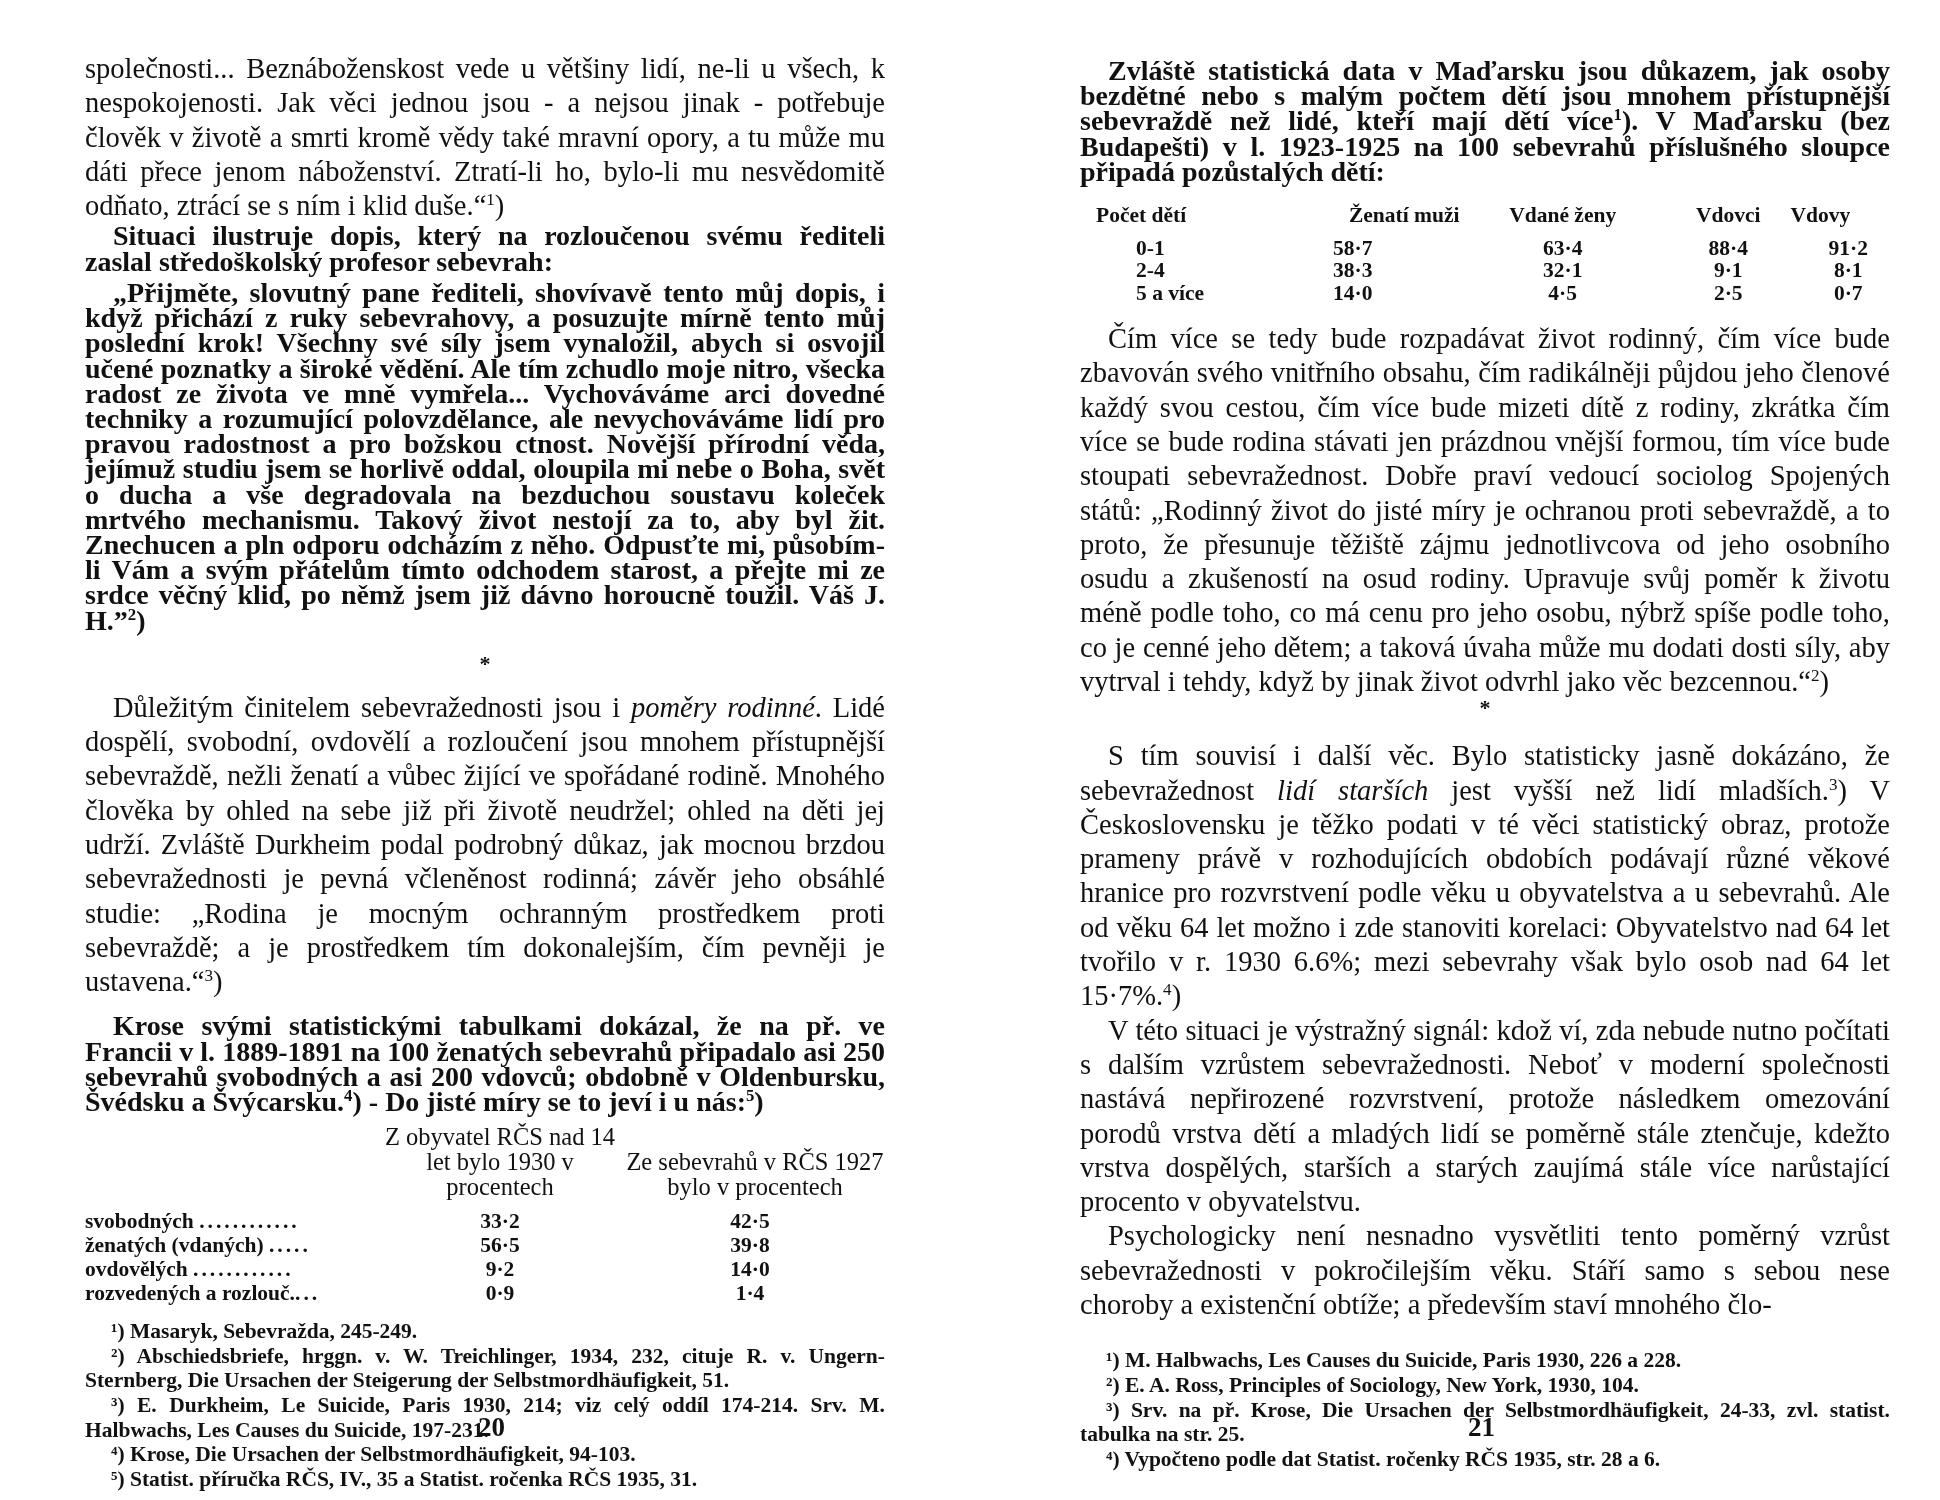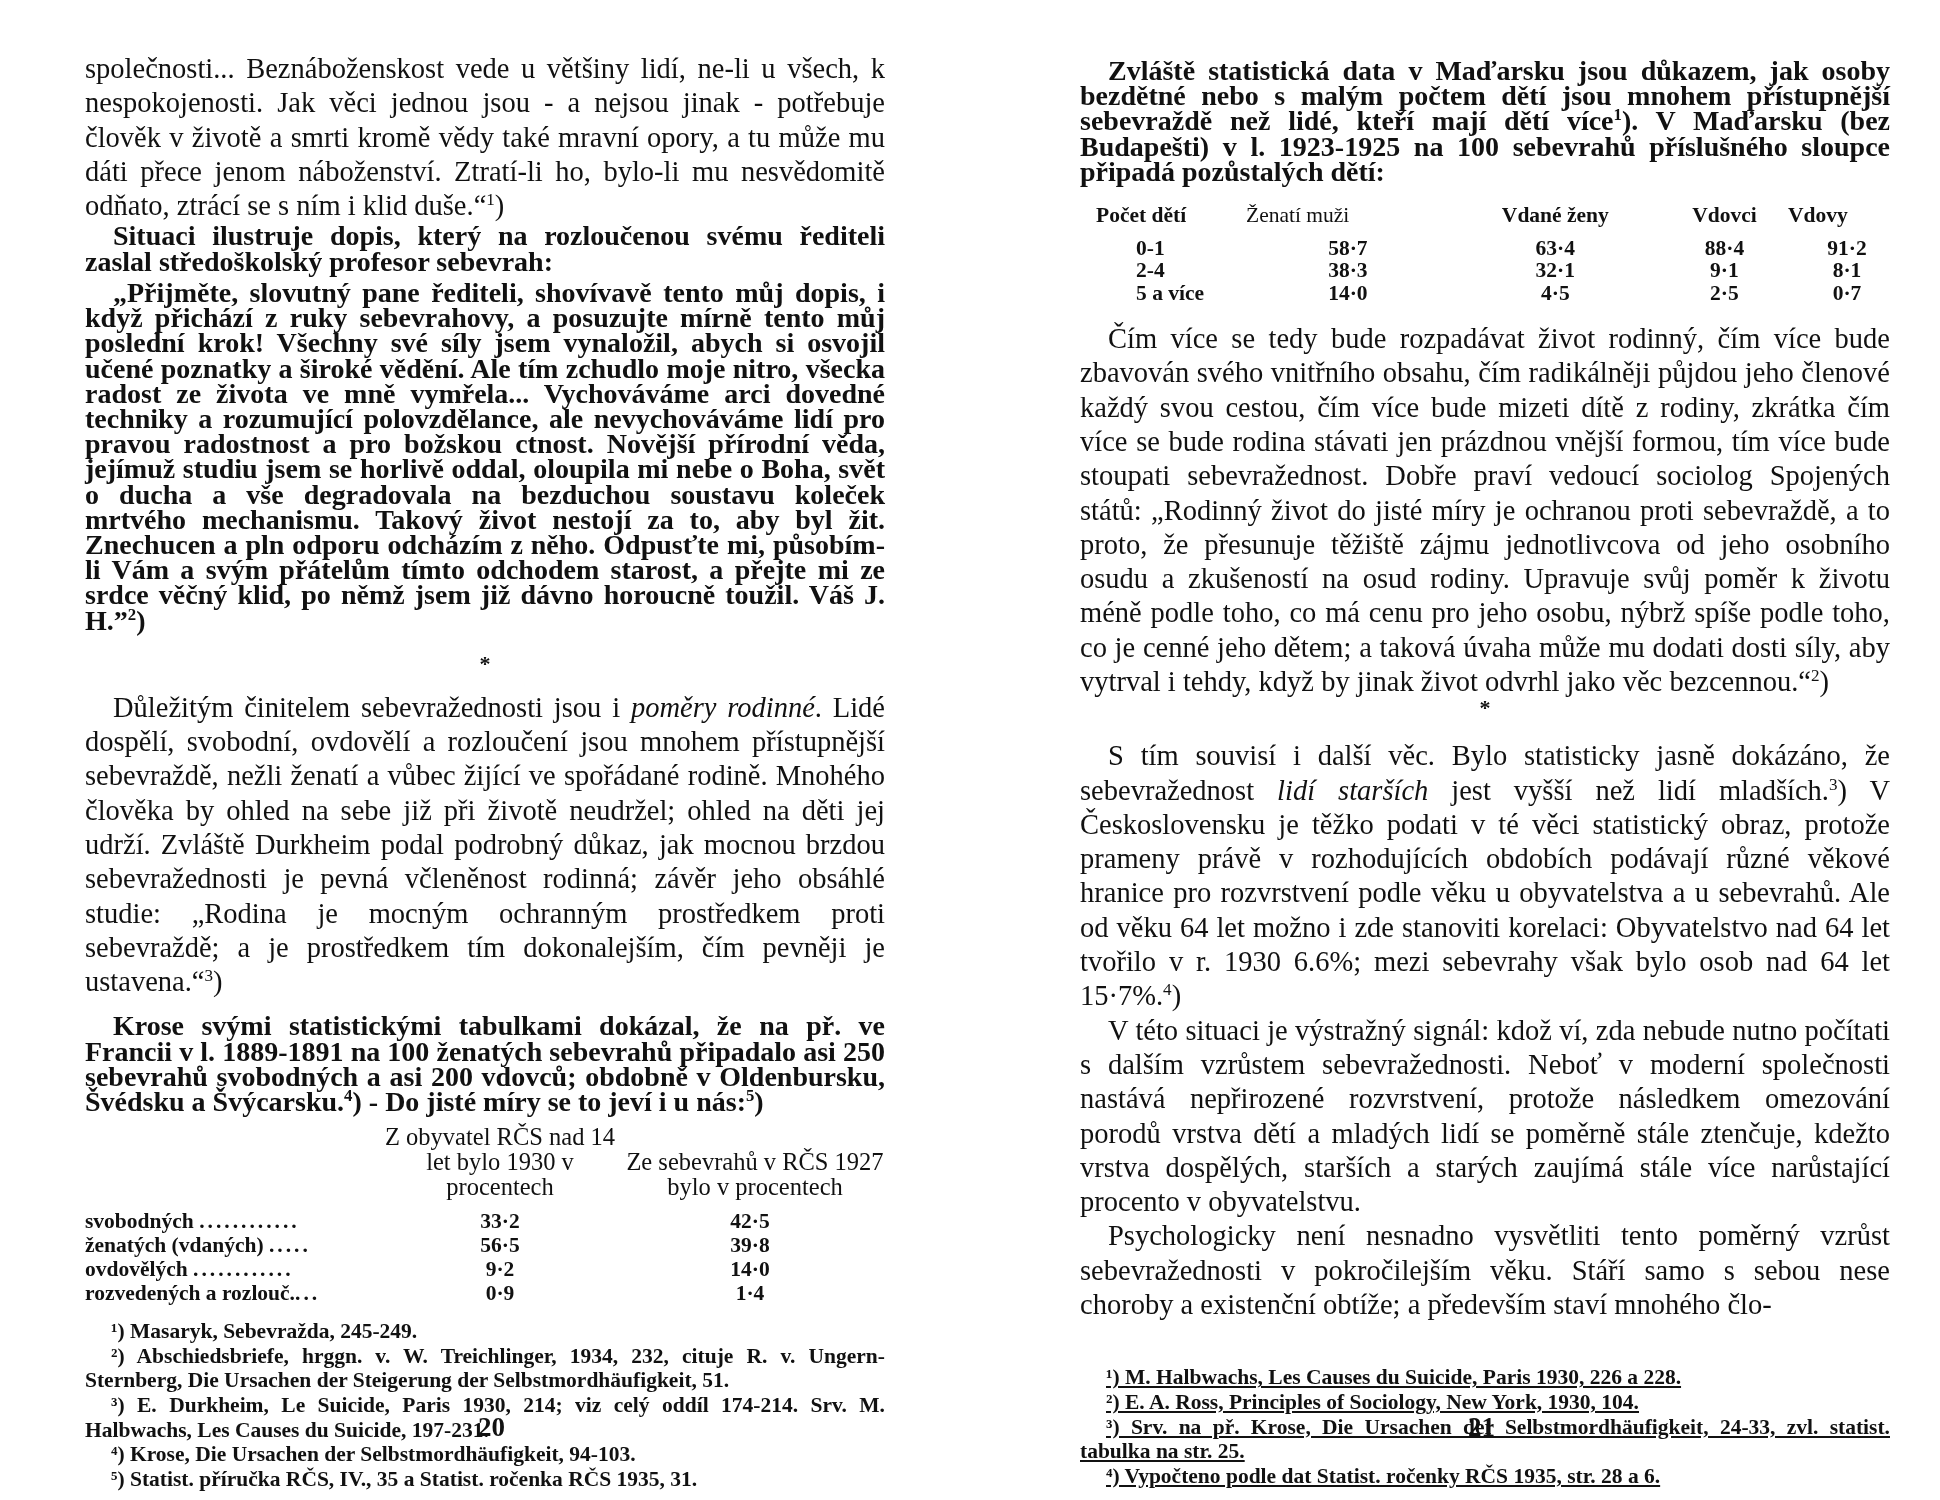--- a/index.html
+++ b/index.html
@@ -85,21 +85,21 @@
 </div>
 <div class="pagenum" style="left:478px;">20</div>
 
 <div class="page page-right" style="top:58px;">
   <p class="small indent"><span>Zvláště statistická data v Maďarsku jsou důkazem, jak osoby bezdětné nebo s malým počtem dětí jsou mnohem přístupnější sebevraždě než lidé, kteří mají dětí více</span><sup>1</sup><span>). V Maďarsku (bez Budapešti) v l. 1923-1925 na 100 sebevrahů příslušného sloupce připadá pozůstalých dětí:</span></p>
 
   <table class="tbl-right" style="margin-top:20px;">
     <tbody>
         <tr>
       <th style="text-align:left; width:150px; font-weight:bold;">Počet dětí</th>
-      <th style="text-align:left; font-weight:normal;">Ženatí muži</th>
+      <th style="text-align:right; font-weight:bold;">Ženatí muži</th>
       <th style="text-align:center; font-weight:bold;">Vdané ženy</th>
       <th style="text-align:center; font-weight:bold;">Vdovci</th>
       <th style="text-align:left; font-weight:bold;">Vdovy</th>
     </tr>
     <tr>
           <td colspan="5" style="height:10px;"></td>
         </tr>
     <tr>
       <td style="padding-left:40px;">0-1</td>
       <td class="num">58·7</td>
@@ -127,20 +127,20 @@
   <p class="big indent" style="margin-top:18px;"><span>Čím více se tedy bude rozpadávat život rodinný, čím více bude zbavován svého vnitřního obsahu, čím radikálněji půjdou jeho členové každý svou cestou, čím více bude mizeti dítě z rodiny, zkrátka čím více se bude rodina stávati jen prázdnou vnější formou, tím více bude stoupati sebevražednost. Dobře praví vedoucí sociolog Spojených států: „Rodinný život do jisté míry je ochranou proti sebevraždě, a to proto, že přesunuje těžiště zájmu jednotlivcova od jeho osobního osudu a zkušeností na osud rodiny. Upravuje svůj poměr k životu méně podle toho, co má cenu pro jeho osobu, nýbrž spíše podle toho, co je cenné jeho dětem; a taková úvaha může mu dodati dosti síly, aby vytrval i tehdy, když by jinak život odvrhl jako věc bezcennou.“</span><sup>2</sup>)</p>
 
   <div class="star" style="margin-top:-4px; margin-bottom:18px;">*</div>
 
   <p class="big indent"><span>S tím souvisí i další věc. Bylo statisticky jasně dokázáno, že sebevražednost </span><em>lidí starších</em><span> jest vyšší než lidí mladších.</span><sup>3</sup><span>) V Československu je těžko podati v té věci statistický obraz, protože prameny právě v rozhodujících obdobích podávají různé věkové hranice pro rozvrstvení podle věku u obyvatelstva a u sebevrahů. Ale od věku 64 let možno i zde stanoviti korelaci: Obyvatelstvo nad 64 let tvořilo v r. 1930 6.6%; mezi sebevrahy však bylo osob nad 64 let 15·7%.</span><sup>4</sup>)</p>
 
   <p class="big indent">V této situaci je výstražný signál: kdož ví, zda nebude nutno počítati s dalším vzrůstem sebevražednosti. Neboť v moderní společnosti nastává nepřirozené rozvrstvení, protože následkem omezování porodů vrstva dětí a mladých lidí se poměrně stále ztenčuje, kdežto vrstva dospělých, starších a starých zaujímá stále více narůstající procento v obyvatelstvu.</p>
 
   <p class="big indent">Psychologicky není nesnadno vysvětliti tento poměrný vzrůst sebevražednosti v pokročilejším věku. Stáří samo s sebou nese choroby a existenční obtíže; a především staví mnohého člo-</p>
 
-  <div class="fn" style="margin-top:43px;text-decoration:underline;">
+  <div class="fn" style="margin-top:26px;">
     <p>¹) M. Halbwachs, Les Causes du Suicide, Paris 1930, 226 a 228.</p>
     <p>²) E. A. Ross, Principles of Sociology, New York, 1930, 104.</p>
     <p>³) Srv. na př. Krose, Die Ursachen der Selbstmordhäufigkeit, 24-33, zvl. statist. tabulka na str. 25.</p>
     <p>⁴) Vypočteno podle dat Statist. ročenky RČS 1935, str. 28 a 6.</p>
   </div>
 </div>
 <div class="pagenum" style="left:1468px;">21</div>
 
 </body></html>

